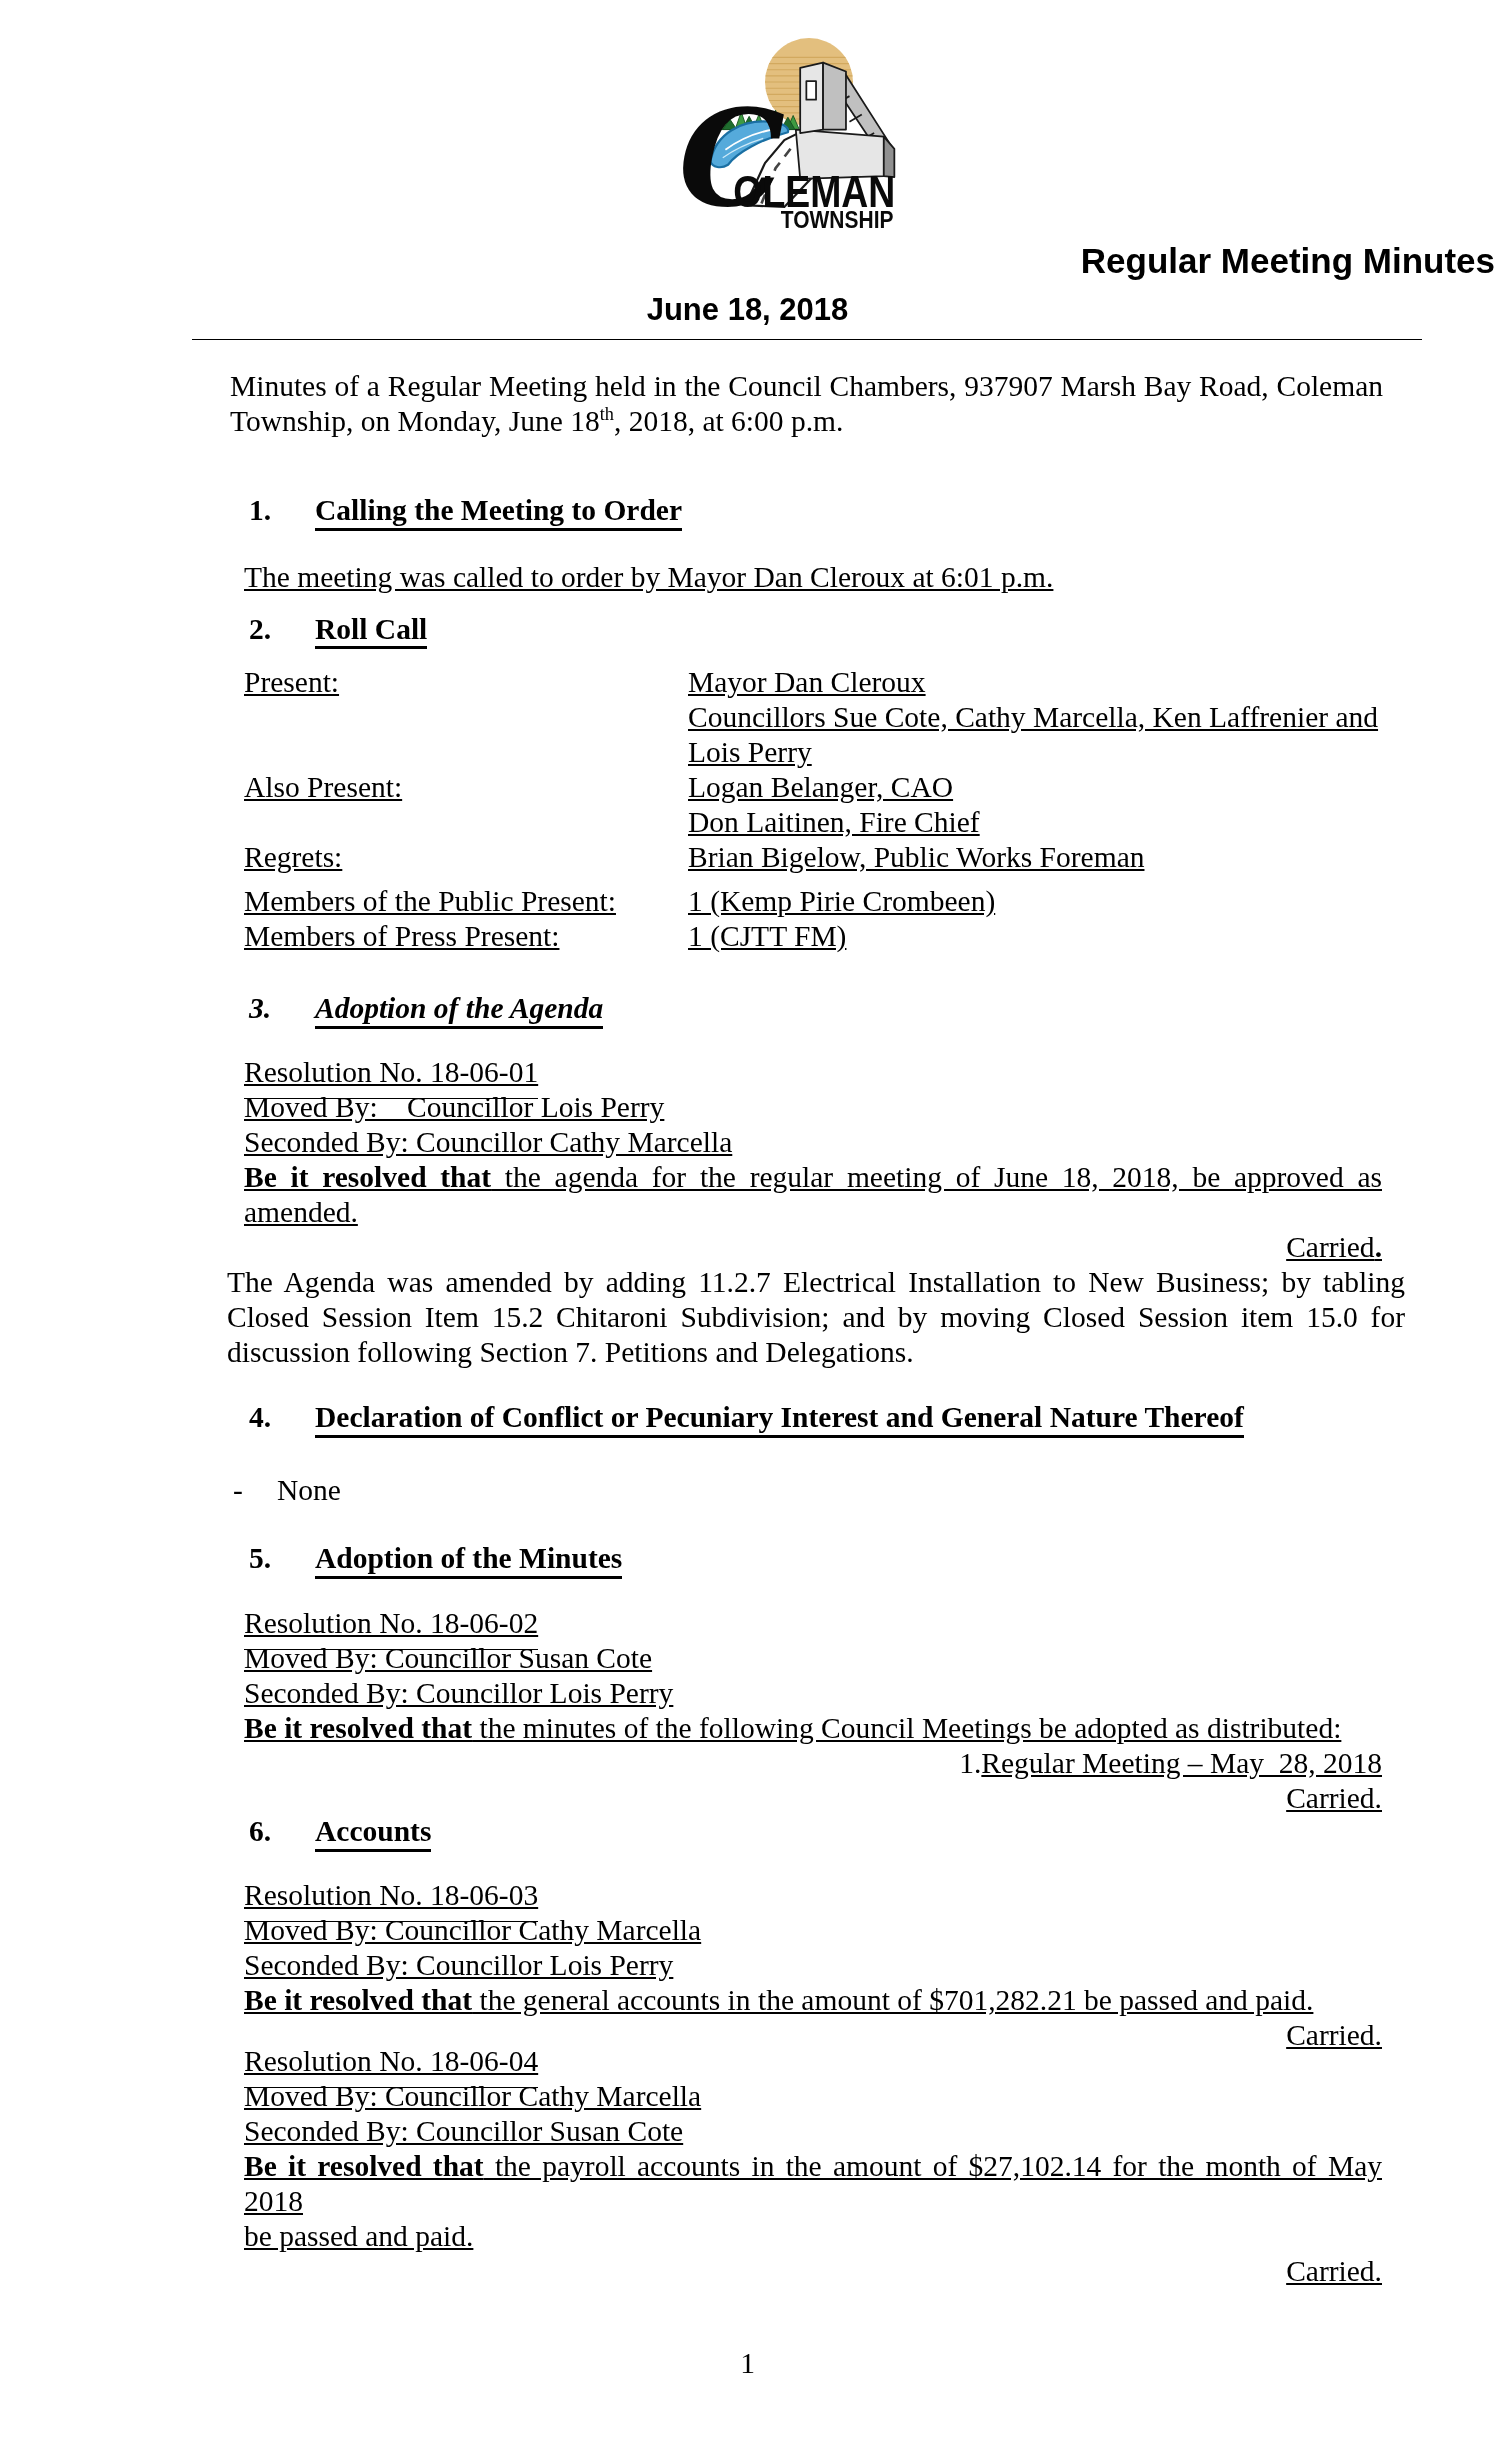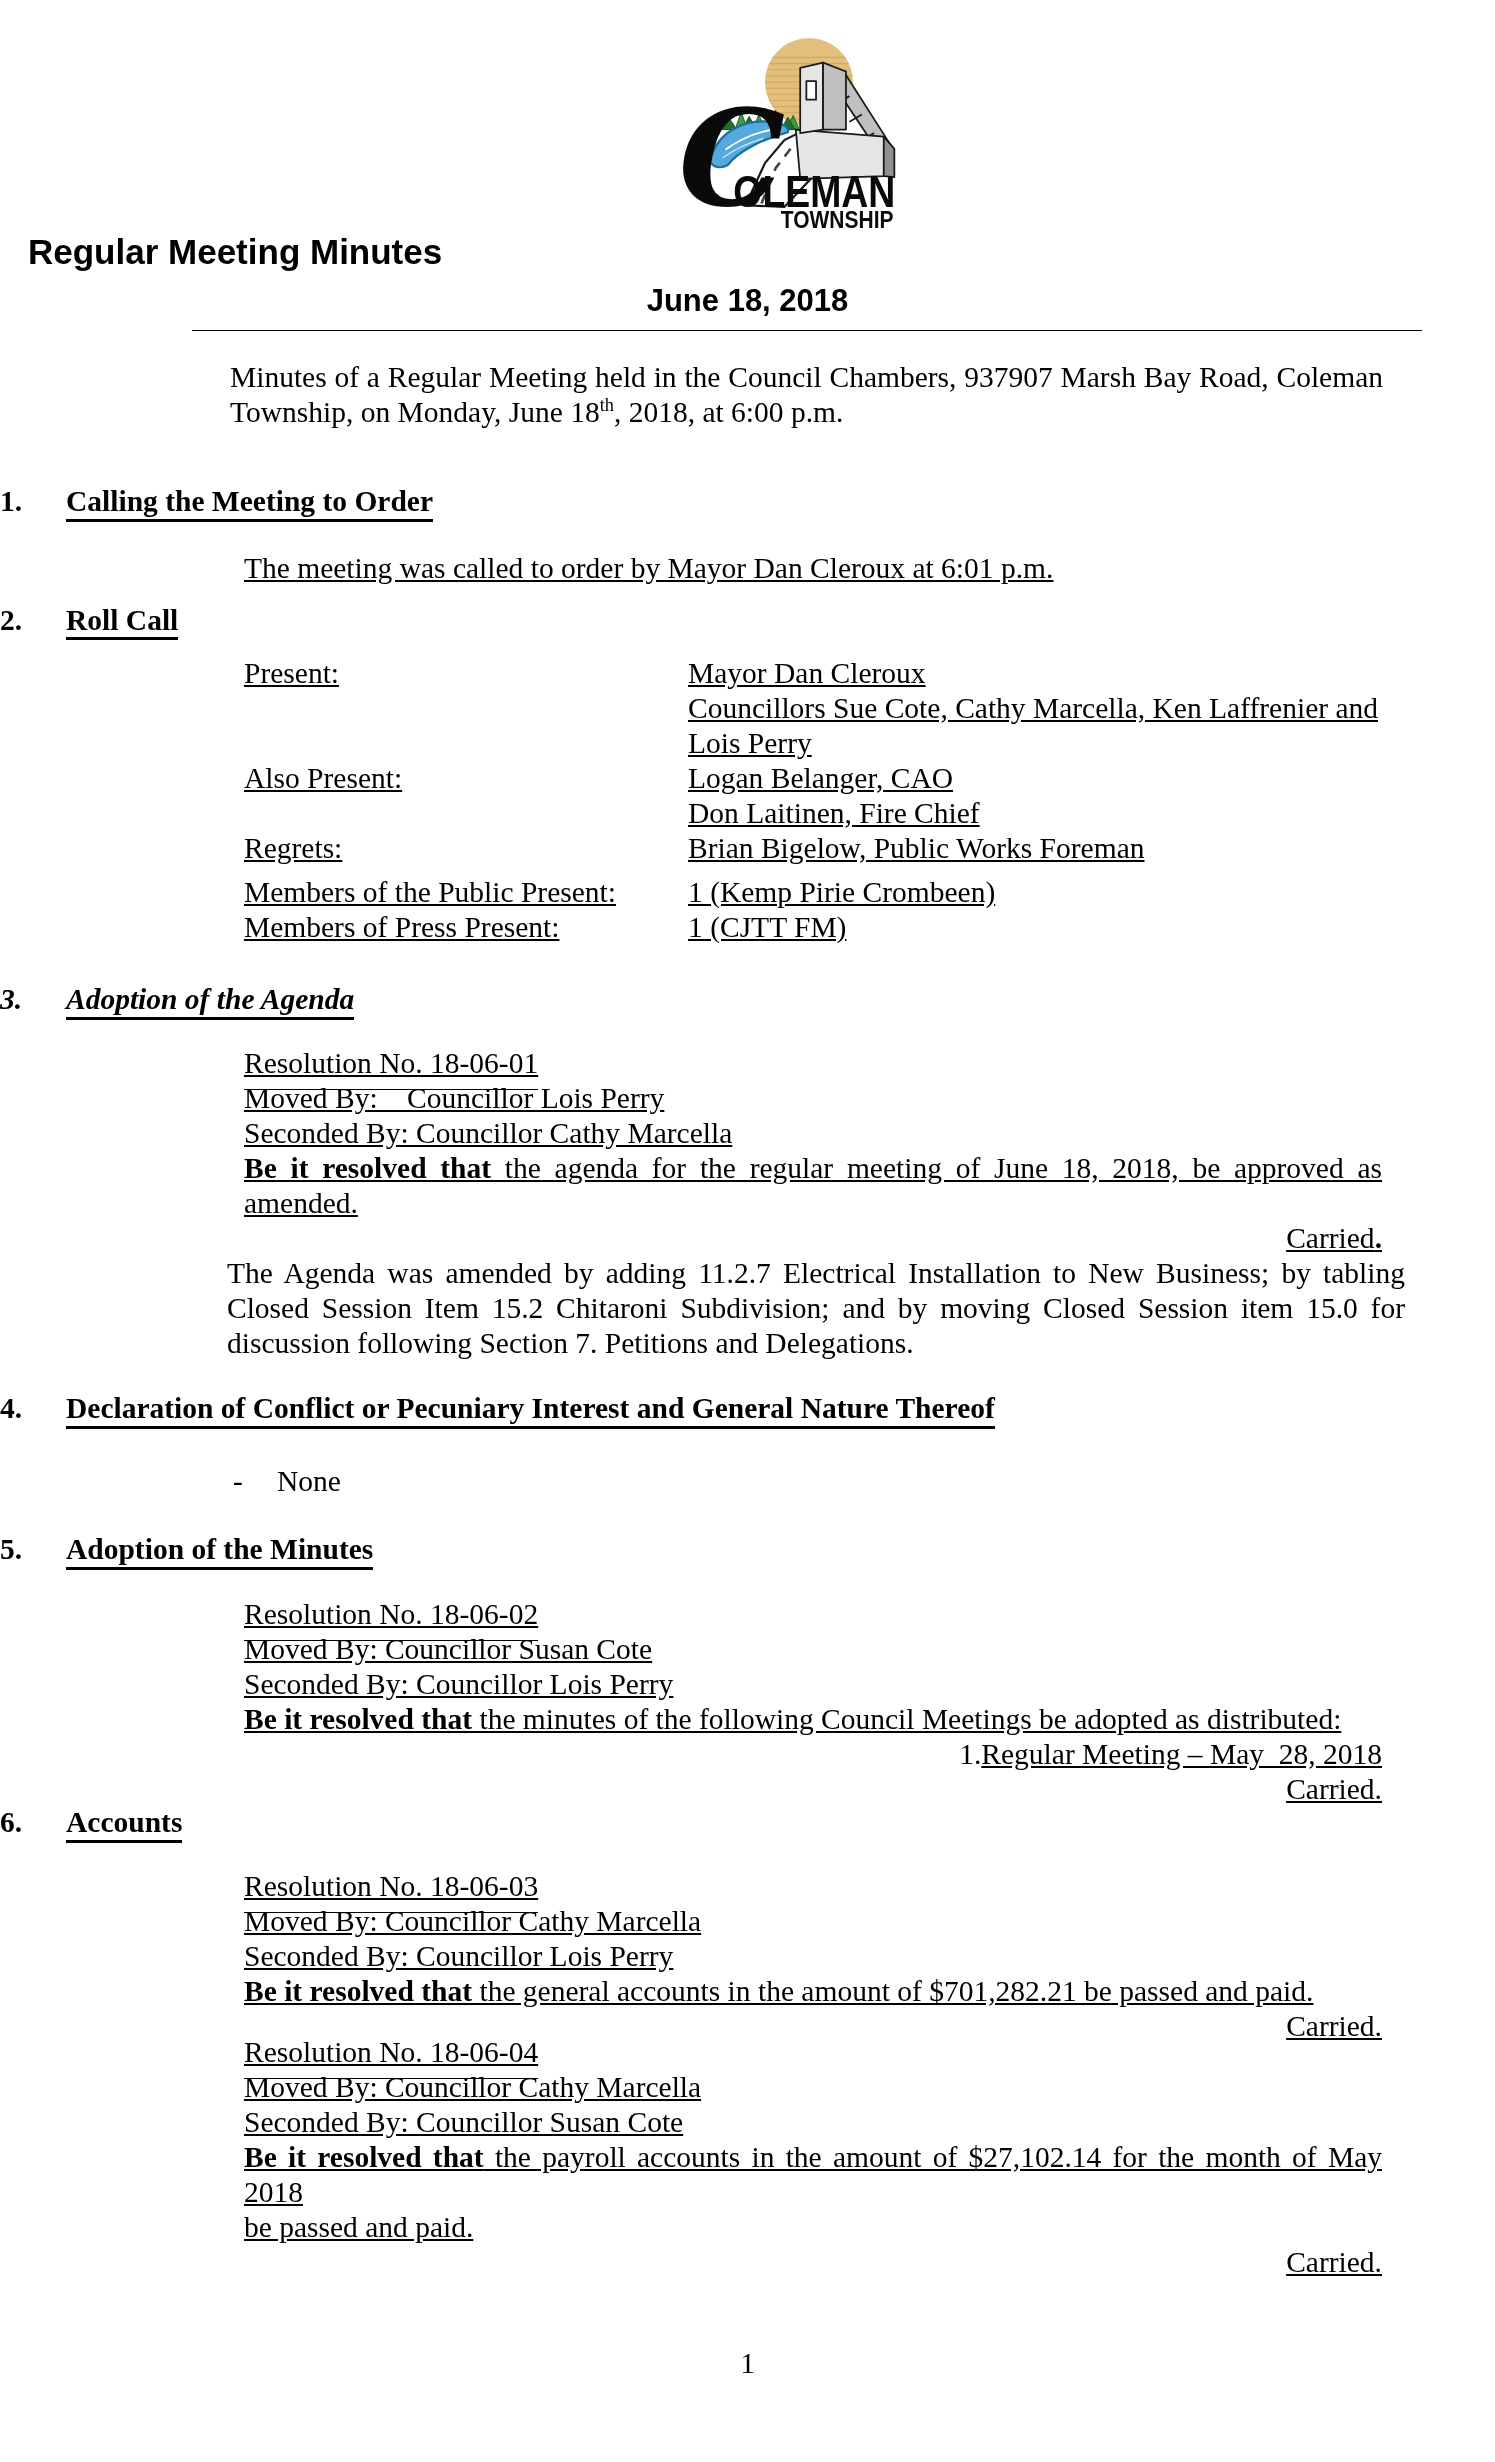--- a/index.html
+++ b/index.html
@@ -1,33 +1,33 @@
 <!DOCTYPE html>
 <html style="font-size:14px"><head>
 <meta charset="utf-8">
 <style>
   html,body{margin:0;padding:0;background:#fff;}
   .page{position:relative;width:1495px;height:2462px;background:#ffffff;overflow:hidden;
         font-family:"Liberation Serif","DejaVu Serif",serif;color:#000;}
   
   .logo{display:block;margin:31px 0 0 677px;width:220px;height:198px;}
-  .doc-title{margin-top:3px;text-align:left;font-family:"Liberation Sans","DejaVu Sans",sans-serif;
-             font-weight:bold;font-size:35px;line-height:39px;padding-left:28px;}
+  .doc-title{margin-top:12px;text-align:right;font-family:"Liberation Sans","DejaVu Sans",sans-serif;
+             font-weight:bold;font-size:35px;line-height:39px;}
   .doc-date{margin-top:14px;text-align:center;font-family:"Liberation Sans","DejaVu Sans",sans-serif;
             font-weight:bold;font-size:31px;line-height:32px;}
   .header-rule{margin:13px 0 0 192px;width:1230px;border-top:1.8px solid #000;height:0;}
   
   .doc{font-size:29.5px;}
   .line{line-height:35px;}
   .jl{text-align:justify;text-align-last:justify;}
   .pre{white-space:pre-wrap;}
   .intro{margin:29px 0 0 230px;width:1153px;}
   .body-col{margin-left:244px;width:1138px;text-decoration:underline;}
   .note{margin-left:227px;width:1178px;}
-  .heading{font-weight:bold;line-height:35px;}
+  .heading{margin-left:249px;font-weight:bold;line-height:35px;}
   .heading .num{display:inline-block;width:66px;font-weight:bold;}
   .heading .sec-title{border-bottom:3.5px solid #000;padding-bottom:1.8px;}
   .res-no{border-bottom:1.8px solid #000;padding-bottom:10px;}
   .carried-line{text-align:right;}
   .b{font-weight:bold;}
   sup{font-size:0.62em;vertical-align:super;line-height:0;}
   
   .roll{margin-top:18.5px;}
   .roll-row{display:flex;gap:16px;}
   .roll-label{width:428px;flex:0 0 428px;}

